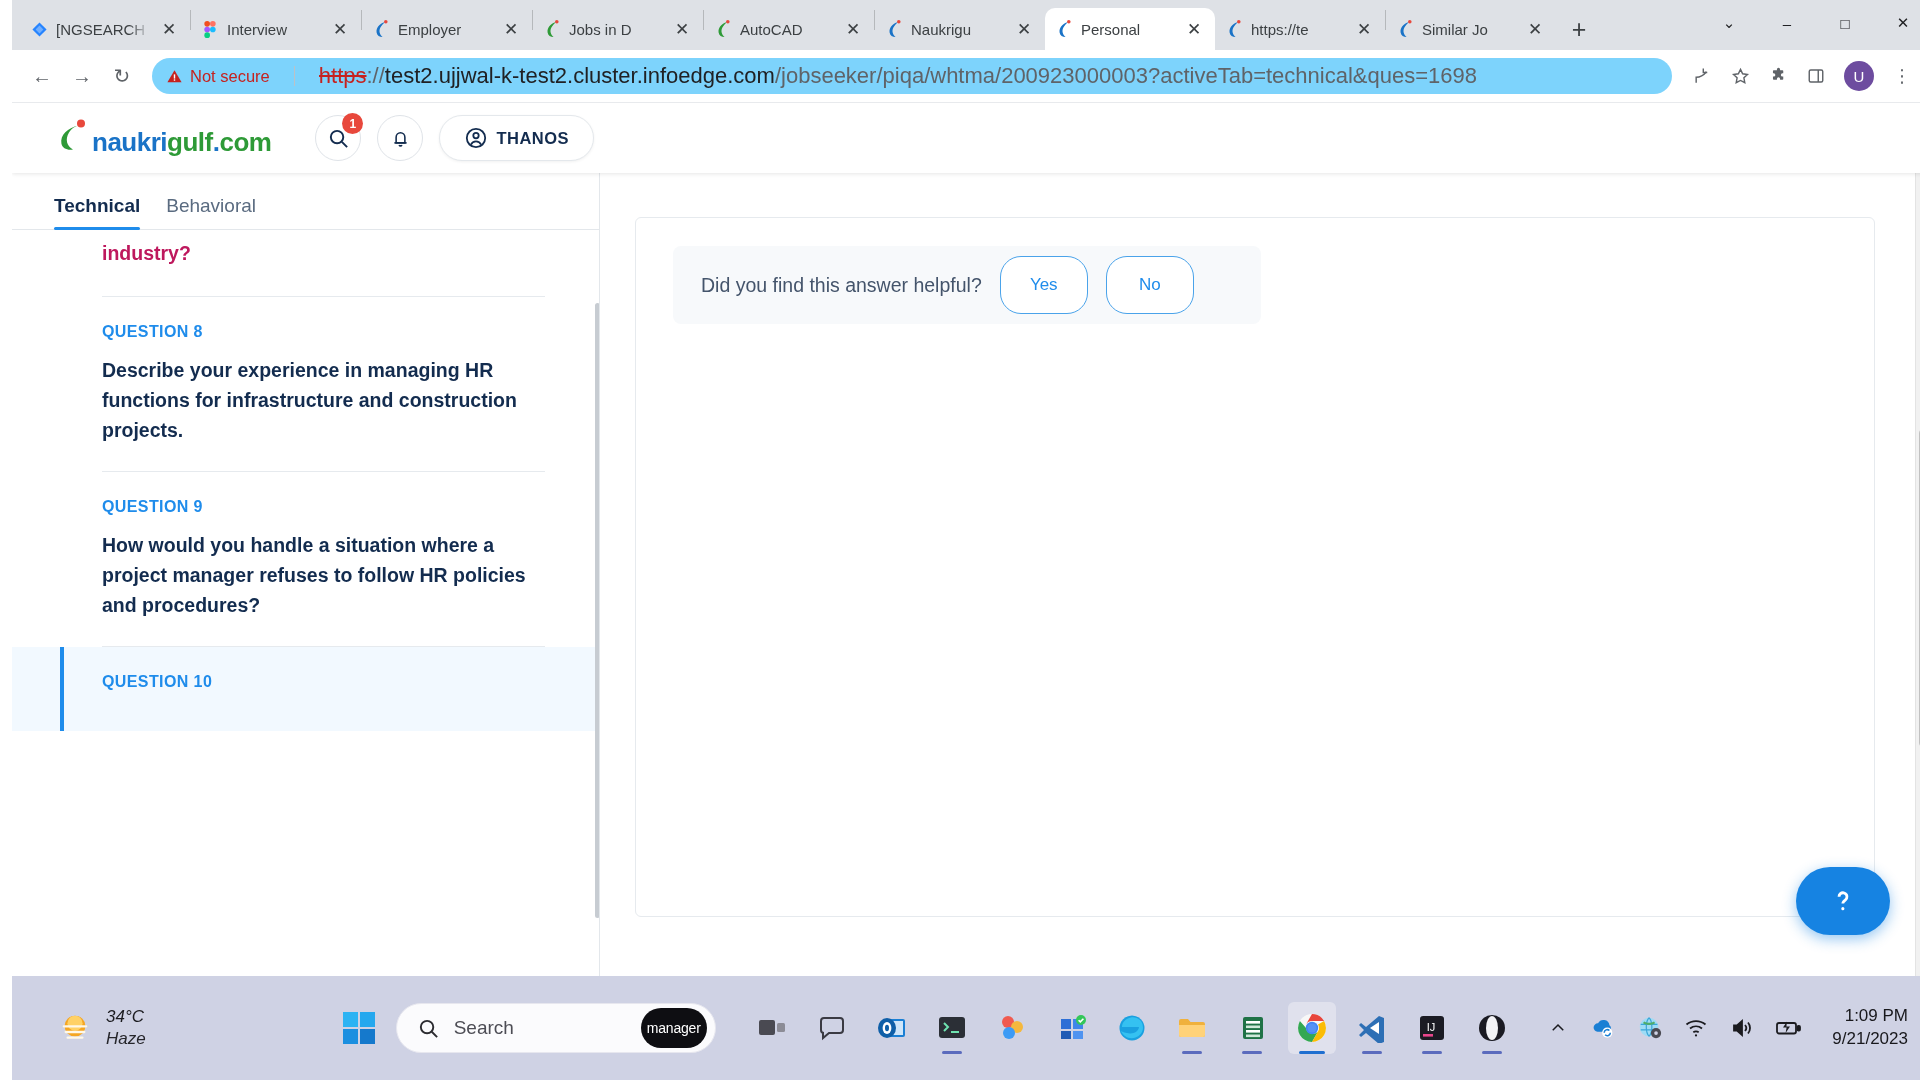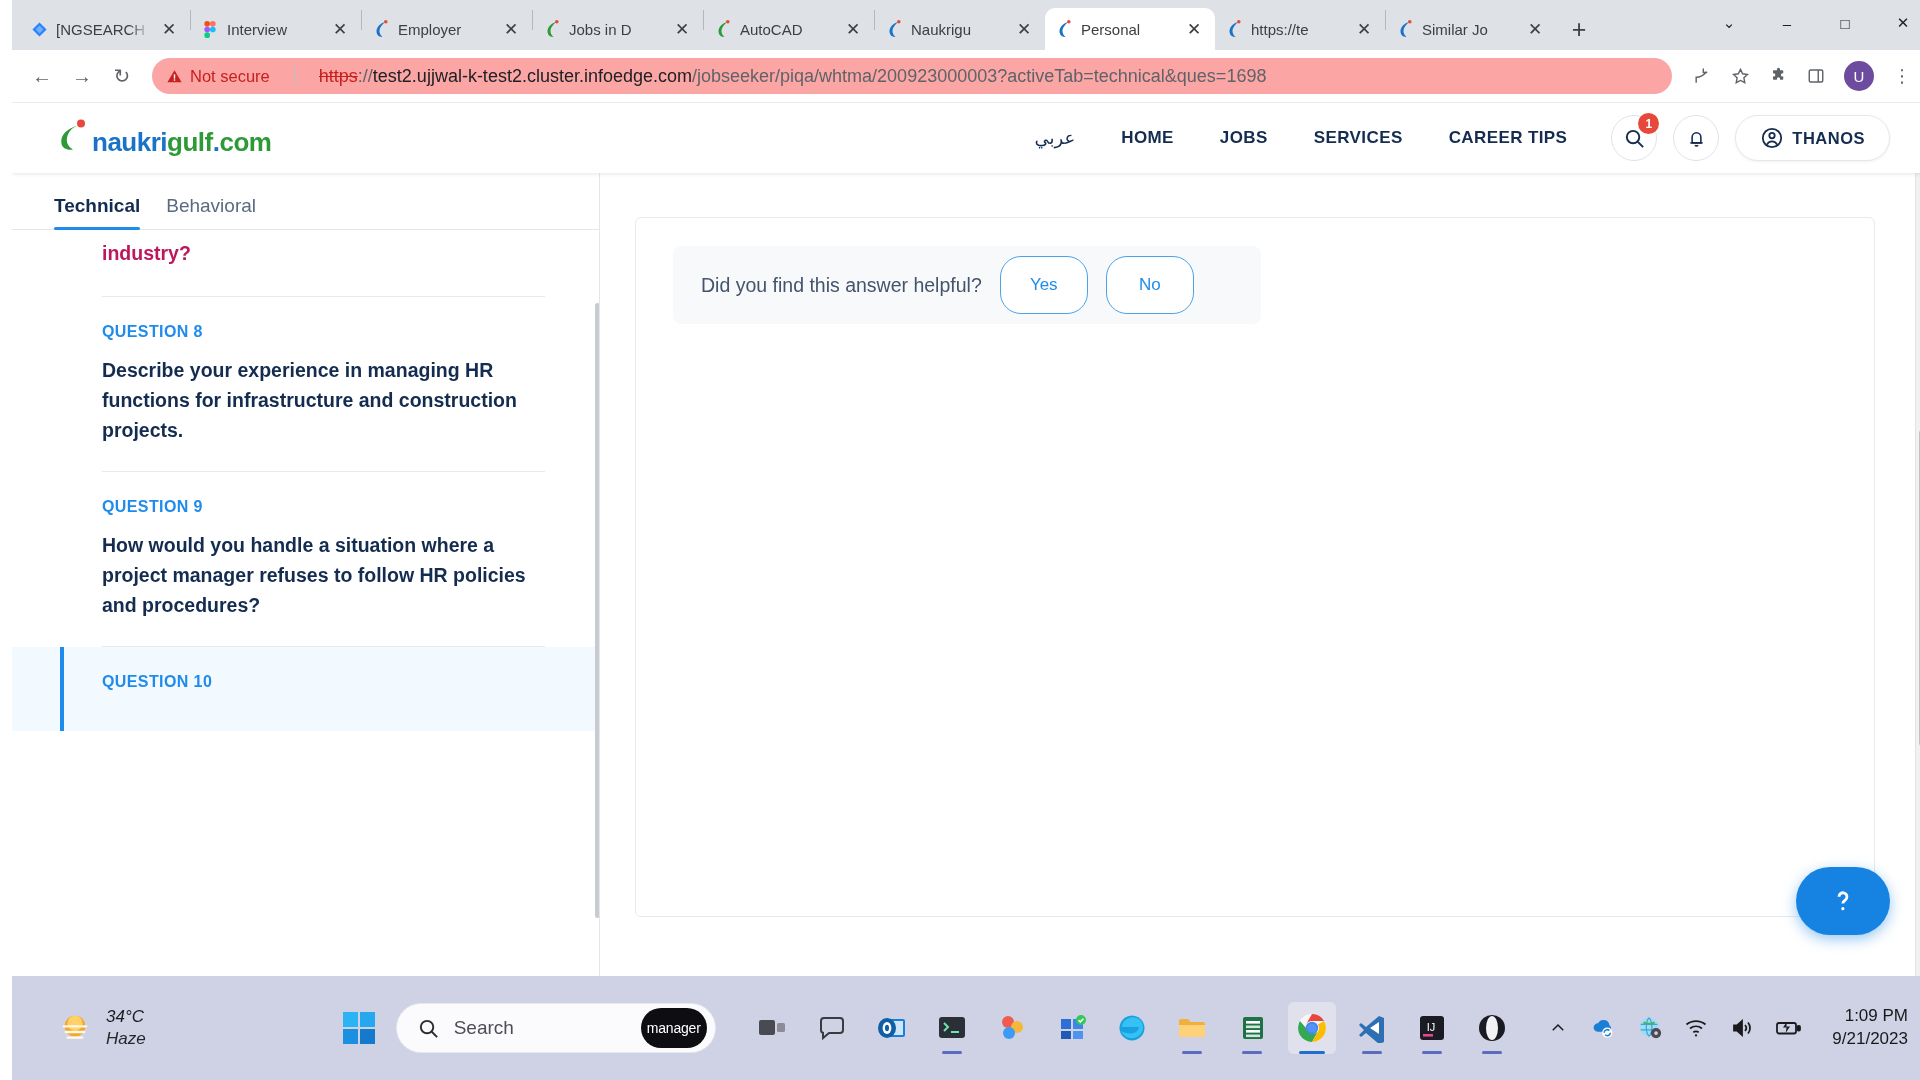--- a/index.html
+++ b/index.html
@@ -56,28 +56,28 @@
 
   .toolbar {
     height: 52px; background: #ffffff; display: flex; align-items: center;
     padding: 0 12px; gap: 4px;
   }
   .navbtn {
     width: 36px; height: 36px; display: flex; align-items: center;
     justify-content: center; color: #5f6368; font-size: 20px; flex-shrink: 0;
   }
   .omnibox {
-    flex: 1; height: 36px; background: #fca5a5; border-radius: 18px;
+    flex: 1; height: 36px; background: #7dd3fc; border-radius: 18px;
     display: flex; align-items: center; padding: 0 14px; gap: 24px;
     margin: 0 8px; overflow: hidden;
   }
   .notsecure { display: flex; align-items: center; gap: 7px; flex-shrink: 0; }
   .notsecure-label { font-size: 16.5px; color: #c5221f; }
   .om-divider { width: 1px; height: 20px; background: #bdc1c6; flex-shrink: 0; }
-  .urltext { font-size: 18px; color: #5f6368; white-space: nowrap;
+  .urltext { font-size: 22px; color: #5f6368; white-space: nowrap;
              overflow: hidden; text-align: right; }
   .urltext .strike { text-decoration: line-through; color: #c5221f; }
   .urltext .host { color: #202124; }
   .toolbar-icons { display: flex; align-items: center; gap: 2px; flex-shrink: 0; }
   .tbicon {
     width: 36px; height: 36px; display: flex; align-items: center;
     justify-content: center; color: #5f6368; font-size: 18px;
   }
   .avatar-chip {
     width: 30px; height: 30px; border-radius: 50%; background: #6d4c9f;
@@ -446,27 +446,20 @@
               <path d="M26 6C13 9 6 16 7.4 24.5 8.3 29.5 13.5 31.5 19 30.5 12.5 27 11 20 15 13.5 17.7 9 22.5 6.6 26 6z" fill="#2e9a37"></path>
               <circle cx="27" cy="4.6" r="4" fill="#e8483c"></circle>
             </svg>
         </span>
         <span class="logo-naukri">naukri</span>
         <span class="logo-gulf">gulf</span>
         <span class="logo-dot">.</span>
         <span class="logo-com">com</span>
       </div>
 
-      <div class="header-nav">
-        <span class="nav-item arabic">عربي</span>
-        <span class="nav-item">HOME</span>
-        <span class="nav-item">JOBS</span>
-        <span class="nav-item">SERVICES</span>
-        <span class="nav-item">CAREER TIPS</span>
-      </div>
 
       <div class="header-actions">
         <div class="circle-btn">
           <svg width="23" height="23" viewBox="0 0 24 24" fill="none" stroke="#132c4f" stroke-width="2">
               <circle cx="10.5" cy="10.5" r="6.5"></circle>
               <line x1="15.5" y1="15.5" x2="21" y2="21"></line>
             </svg>
           <span class="badge">1</span>
         </div>
         <div class="circle-btn">

